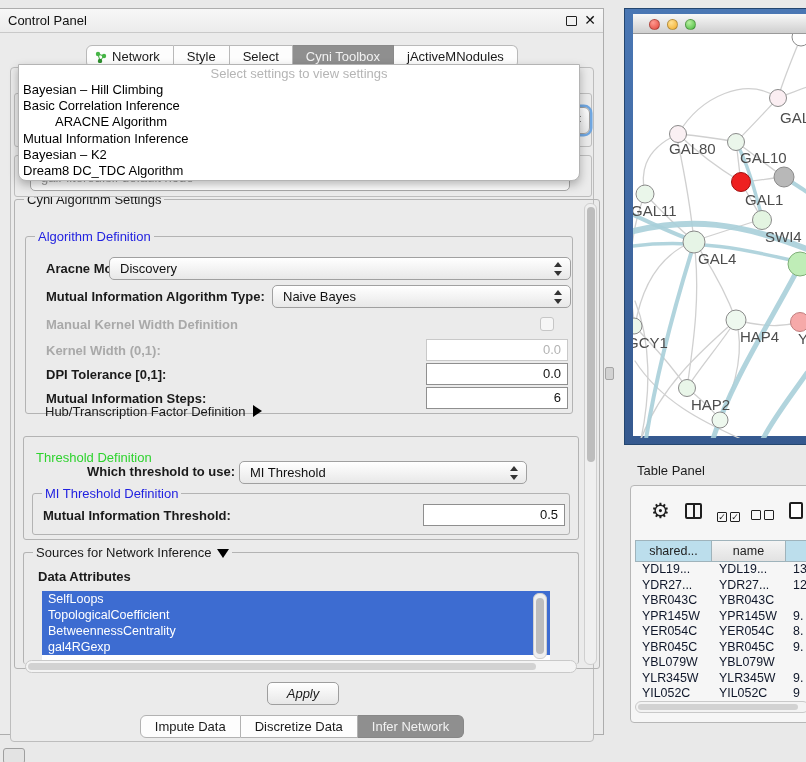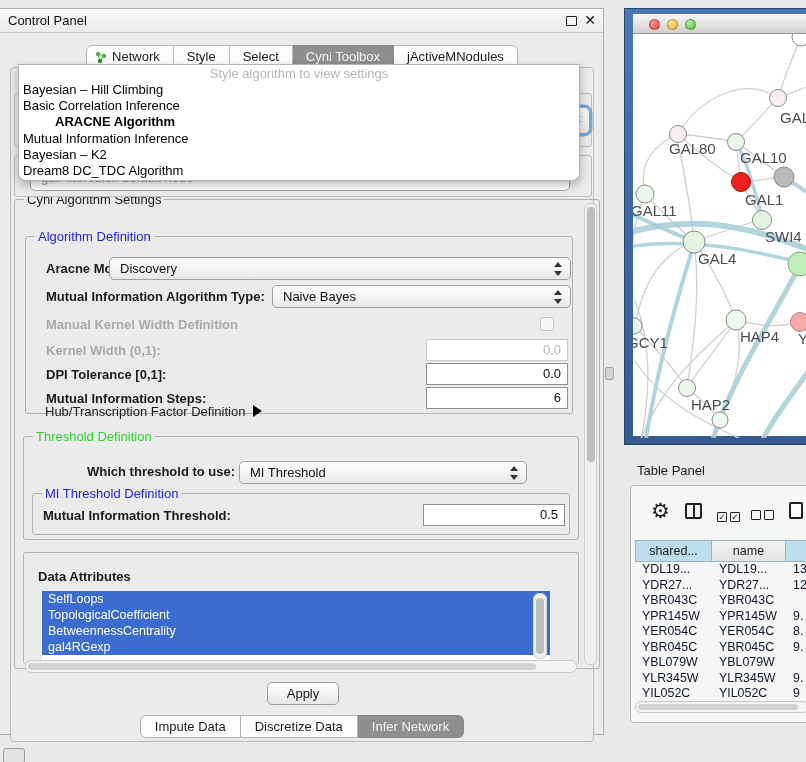--- a/index.html
+++ b/index.html
@@ -25,27 +25,27 @@
 
   
   .ghost-group { border:1px solid #bdbdbd; border-radius:3px; background:#ebebeb; }
   #combo-focused { left:300px; top:98px; width:290px; height:27px; background:linear-gradient(#fdfdfd,#e7e7e7); border:1px solid #9f9f9f; border-radius:6px; box-shadow:0 0 0 2.5px #6fa6e0; z-index:2; }
   #combo-gal { left:30px; top:156px; width:540px; height:26px; background:#fff; border:1px solid #a9a9a9; border-radius:5px; font-size:13px; color:#9b9b9b; line-height:24px; padding-left:10px; z-index:2; overflow:hidden; }
 
   
   #algo-popup { left:18px; top:55px; width:562px; height:117px; background:#fff; border:1px solid #b4b4b4; border-radius:0 0 8px 8px; box-shadow:0 4px 10px rgba(0,0,0,.28); z-index:30; overflow:hidden; }
   #algo-prompt { text-align:center; color:#b5b5b5; font-size:13px; height:17px; line-height:17px; }
   .algo-item { font-size:13px; height:16.2px; line-height:16.2px; padding-left:4px; color:#000; white-space:nowrap; }
-  .algo-item.bold { font-weight:bold;padding-left:36px; }
+  .algo-item.bold { font-weight:normal;padding-left:36px; }
 
   
   .grp { position:absolute; border:1px solid #b3b3b3; border-radius:3px; }
   .legend { position:absolute; top:-8px; left:9px; background:#ebebeb; padding:0 3px; font-size:13px; white-space:nowrap; }
   .legend.blue { color:#2222e0; }
-  .legend.green { color:#2ed32e; }
+  .legend.green { color:#2ed32e;margin-top:21px; }
 
   .lbl { position:absolute; font-size:13px; font-weight:bold; color:#1a1a1a; white-space:nowrap; }
   .lbl.dis { color:#a9a9a9; }
 
   .combo { position:absolute; height:23px; background:linear-gradient(#ffffff,#e8e8e8); border:1px solid #a0a0a0; border-radius:5px; font-size:13px; line-height:21px; padding-left:10px; color:#111; }
   .spin { position:absolute; right:7px; top:4px; width:9px; height:14px; }
   .spin:before, .spin:after { content:""; position:absolute; left:0; border-left:4.5px solid transparent; border-right:4.5px solid transparent; }
   .spin:before { top:0; border-bottom:5px solid #333; }
   .spin:after { bottom:0; border-top:5px solid #333; }
 
@@ -56,21 +56,21 @@
 
   
   #attr-list { left:40px; top:0; width:508px; background:#fff; overflow:hidden; }
   .attr-item { height:16px; line-height:16px; font-size:12.5px; color:#fff; padding-left:6px; }
 
   .vtrack { position:absolute; background:#efefef; border:1px solid #cfcfcf; border-radius:6px; }
   .vthumb { position:absolute; background:#bdbdbd; border-radius:5px; }
   .htrack { position:absolute; background:#f3f3f3; border:1px solid #c9c9c9; border-radius:7px; }
   .hthumb { position:absolute; background:#d2d2d2; border-radius:5px; }
 
-  #apply-btn { left:267px; top:673px; width:72px; height:23px; background:linear-gradient(#ffffff,#e7e7e7); border:1px solid #9e9e9e; border-radius:5px; font-size:13px; text-align:center; line-height:21px; }
+  #apply-btn { left:267px; top:673px; width:72px; height:23px; background:linear-gradient(#ffffff,#e7e7e7); border:1px solid #9e9e9e; border-radius:5px; font-size:13px; text-align:center; line-height:21px;font-style:italic; }
 
   #bottom-tabs { left:0; top:706px; width:604px; display:flex; justify-content:center; }
   .btab { height:23px; line-height:22px; padding:0 14px; background:#fdfdfd; border:1px solid #b2b2b2; border-left:none; font-size:13px; }
   .btab:first-child { border-left:1px solid #b2b2b2; border-radius:6px 0 0 6px; }
   .btab:last-child { border-radius:0 6px 6px 0; }
   .btab.sel { background:#8f8f8f; color:#f2f2f2; border-color:#888; }
 
   
   .tri-right { display:inline-block; width:0; height:0; border-top:6px solid transparent; border-bottom:6px solid transparent; border-left:9px solid #000; margin-left:8px; vertical-align:-1px; }
   .tri-down { display:inline-block; width:0; height:0; border-left:6.5px solid transparent; border-right:6.5px solid transparent; border-top:9px solid #000; margin-left:5px; vertical-align:-1px; }
@@ -145,21 +145,21 @@
       </div>
       <div class="tab sel">
         <span>Cyni Toolbox</span>
       </div>
       <div class="tab">
         <span>jActiveMNodules</span>
       </div>
     </div>
 
   <div class="abs" id="algo-popup">
-    <div id="algo-prompt">Style algorithm to view settings</div>
+    <div id="algo-prompt">Select settings to view settings</div>
     <div id="algo-items">
         <div class="algo-item">Bayesian – Hill Climbing</div>
         <div class="algo-item">Basic Correlation Inference</div>
         <div class="algo-item bold">ARACNE Algorithm</div>
         <div class="algo-item">Mutual Information Inference</div>
         <div class="algo-item">Bayesian – K2</div>
         <div class="algo-item">Dream8 DC_TDC Algorithm</div>
       </div>
   </div>
 
@@ -202,20 +202,21 @@
         <span class="spin"></span>
       </div>
       <div class="grp" style="left:8px;top:56px;width:538px;height:42px">
         <span class="legend blue">MI Threshold Definition</span>
         <span class="lbl" style="left:10px;top:14px">Mutual Information Threshold:</span>
         <div class="inputbox" style="left:390px;top:10px">0.5</div>
       </div>
     </div>
 
     <div class="grp" style="left:8px;top:352px;width:556px;height:112px;border-bottom:none">
+      <span class="legend"><span>Sources for Network Inference</span><span class="tri-down"></span></span>
       <span class="lbl" style="left:14px;top:16px">Data Attributes</span>
       <div class="abs" id="attr-list" style="left:18px;top:38px;height:70px">
           <div class="attr-item" style="background: rgb(61, 108, 209);">SelfLoops</div>
           <div class="attr-item" style="background: rgb(61, 108, 209);">TopologicalCoefficient</div>
           <div class="attr-item" style="background: rgb(61, 108, 209);">BetweennessCentrality</div>
           <div class="attr-item" style="background: rgb(61, 108, 209);">gal4RGexp</div>
         </div>
       <div class="vtrack" style="left:509px;top:40px;width:14px;height:66px">
         <div class="vthumb" style="left:2px;top:4px;width:8px;height:56px"></div>
       </div>

